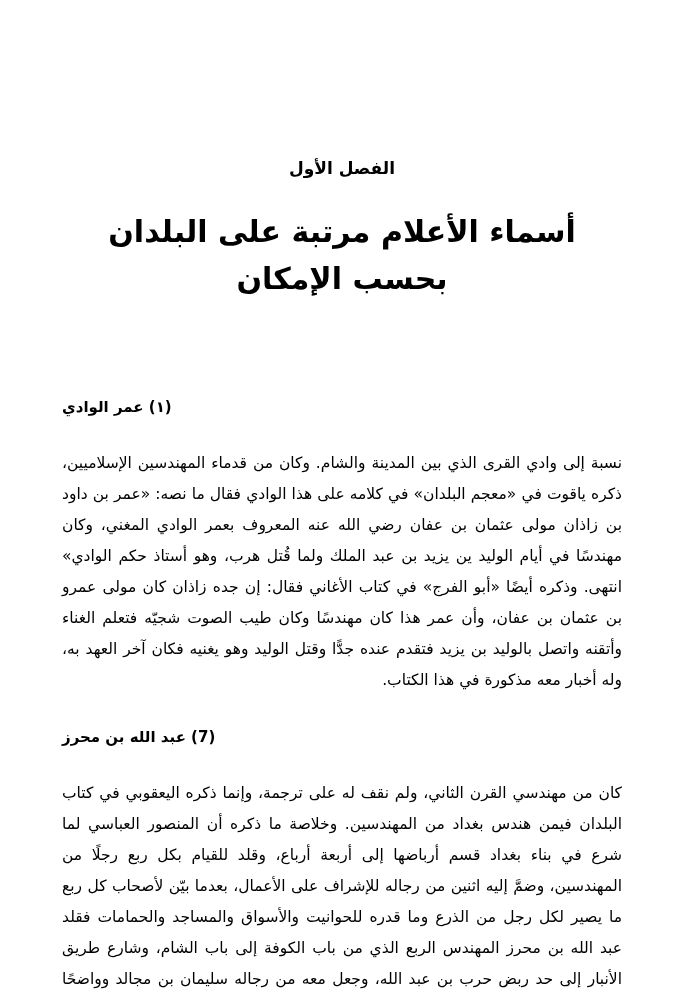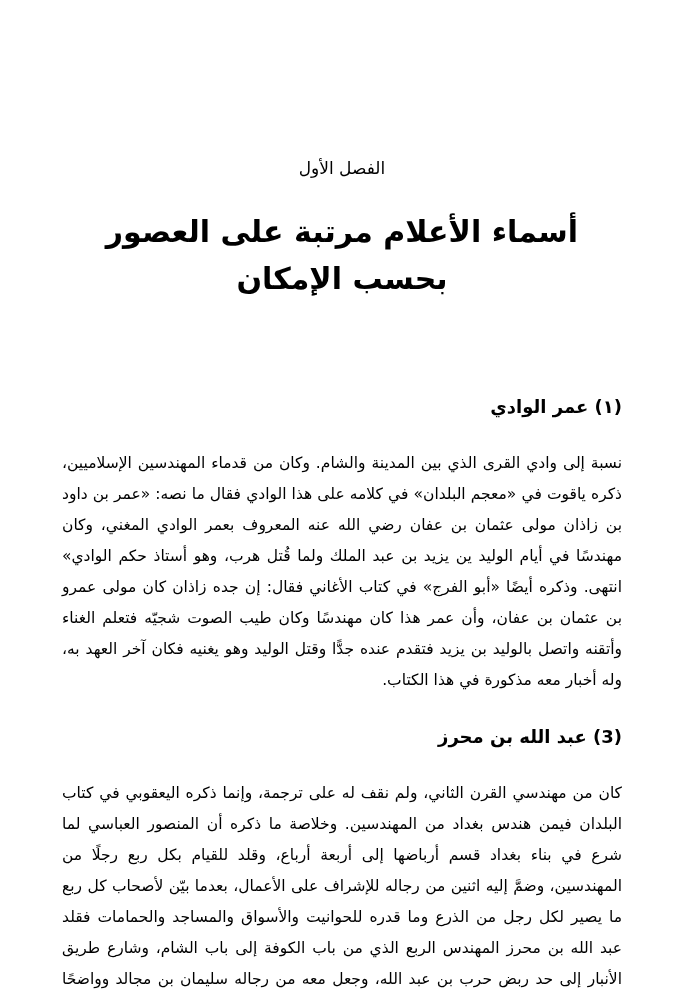--- a/index.html
+++ b/index.html
@@ -18,38 +18,38 @@
     background: #ffffff;
     overflow: hidden;
     direction: rtl;
   }
   .content {
     padding: 155px 62px 0 62px;
   }
   .chapter-label {
     text-align: center;
     font-size: 17px;
-    font-weight: 400;
+    font-weight: 700;
     line-height: 26px;
     color: #000000;
   }
   .page-title {
     margin: 27px 30px 0 30px;
     text-align: center;
     font-size: 30px;
     font-weight: 700;
     line-height: 47px;
     color: #000000;
     letter-spacing: 0;
   }
   .entry-1 { margin-top: 92px; }
   .entry-2 { margin-top: 28px; }
   .entry-heading {
-    text-align: right;
-    font-size: 18px;
+    text-align: left;
+    font-size: 15px;
     font-weight: 700;
     line-height: 26px;
     color: #000000;
   }
   .entry-body {
     margin-top: 28px;
     text-align: justify;
     text-align-last: right;
     font-size: 15.5px;
     font-weight: 400;
@@ -58,26 +58,26 @@
   }
 </style>
 </head>
 <body>
 
 <div class="page">
   <div class="content">
 
     <div class="chapter-label">الفصل الأول</div>
 
-    <h1 class="page-title">أسماء الأعلام مرتبة على العصور بحسب الإمكان</h1>
+    <h1 class="page-title">أسماء الأعلام مرتبة على البلدان بحسب الإمكان</h1>
 
     <section class="entry entry-1">
       <h2 class="entry-heading">(١) عمر الوادي</h2>
       <p class="entry-body">نسبة إلى وادي القرى الذي بين المدينة والشام. وكان من قدماء المهندسين الإسلاميين، ذكره ياقوت في «معجم البلدان» في كلامه على هذا الوادي فقال ما نصه: «عمر بن داود بن زاذان مولى عثمان بن عفان رضي الله عنه المعروف بعمر الوادي المغني، وكان مهندسًا في أيام الوليد ين يزيد بن عبد الملك ولما قُتل هرب، وهو أستاذ حكم الوادي» انتهى. وذكره أيضًا «أبو الفرج» في كتاب الأغاني فقال: إن جده زاذان كان مولى عمرو بن عثمان بن عفان، وأن عمر هذا كان مهندسًا وكان طيب الصوت شجيّه فتعلم الغناء وأتقنه واتصل بالوليد بن يزيد فتقدم عنده جدًّا وقتل الوليد وهو يغنيه فكان آخر العهد به، وله أخبار معه مذكورة في هذا الكتاب.</p>
     </section>
 
     <section class="entry entry-2">
-      <h2 class="entry-heading">(3) عبد الله بن محرز</h2>
+      <h2 class="entry-heading">(7) عبد الله بن محرز</h2>
       <p class="entry-body">كان من مهندسي القرن الثاني، ولم نقف له على ترجمة، وإنما ذكره اليعقوبي في كتاب البلدان فيمن هندس بغداد من المهندسين. وخلاصة ما ذكره أن المنصور العباسي لما شرع في بناء بغداد قسم أرباضها إلى أربعة أرباع، وقلد للقيام بكل ربع رجلًا من المهندسين، وضمَّ إليه اثنين من رجاله للإشراف على الأعمال، بعدما بيّن لأصحاب كل ربع ما يصير لكل رجل من الذرع وما قدره للحوانيت والأسواق والمساجد والحمامات فقلد عبد الله بن محرز المهندس الربع الذي من باب الكوفة إلى باب الشام، وشارع طريق الأنبار إلى حد ربض حرب بن عبد الله، وجعل معه من رجاله سليمان بن مجالد وواضحًا مولاه.</p>
     </section>
 
   </div>
 </div>
 
 </body></html>

